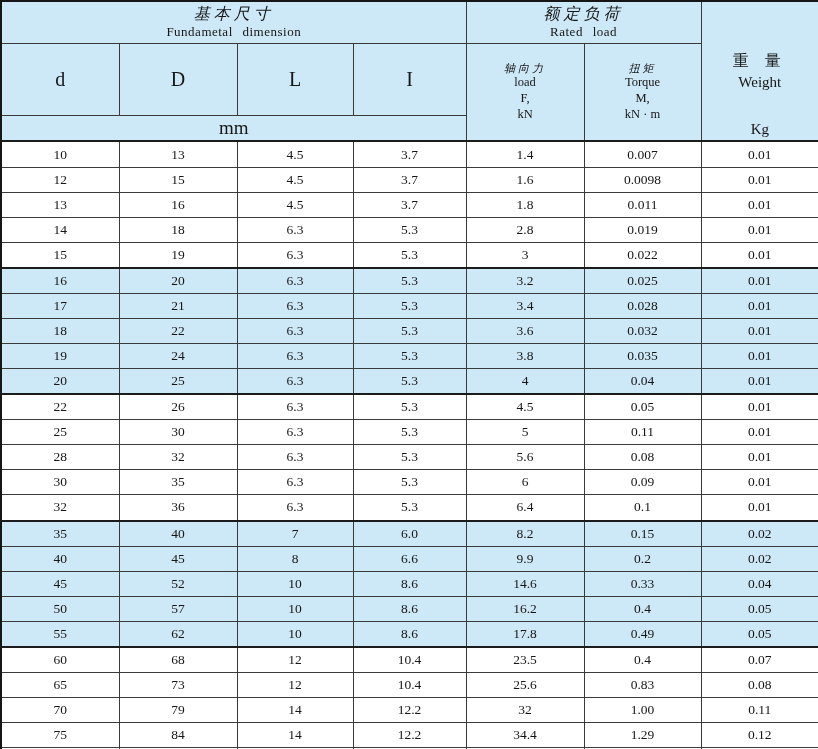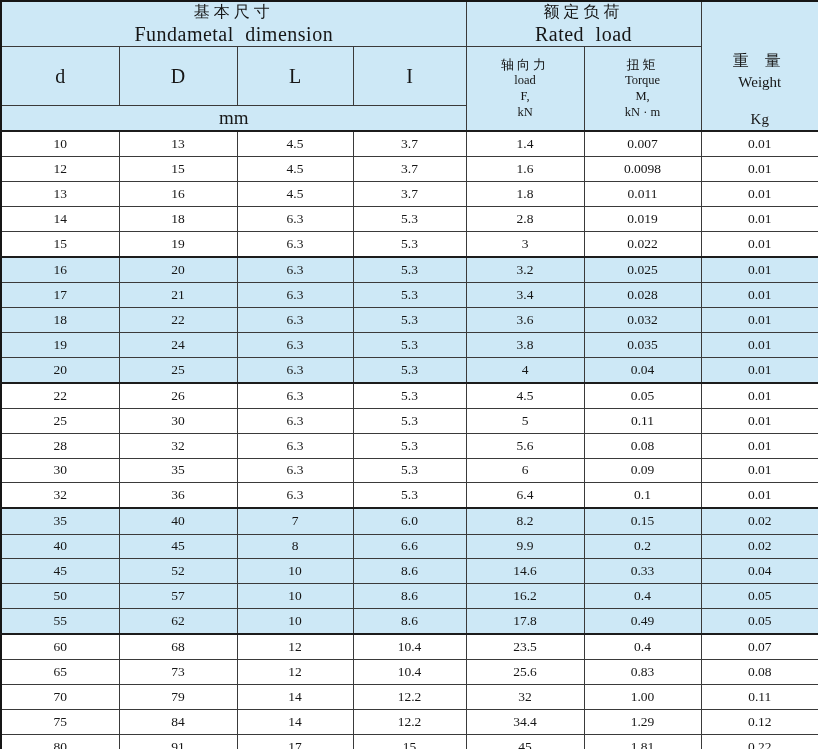--- a/index.html
+++ b/index.html
@@ -29,36 +29,37 @@
     font-weight: normal;
     text-align: center;
     vertical-align: middle;
   }
   
   thead th { background: #cde8f6; }
   .zh-main {
     font-size: 16px;
     letter-spacing: 4px;
     line-height: 1.25;
+    font-style: italic;
   }
   .en-sub {
-    font-size: 20px;
+    font-size: 13px;
     letter-spacing: 0.5px;
     word-spacing: 6px;
     line-height: 1.2;
   }
   .col-letter { font-size: 20px; }
   .unit-row th { font-size: 19px; height: 24px; }
   .row-top { height: 42px; }
   .row-cols { height: 46px; }
   .small-head { font-size: 12.5px; line-height: 1.25; }
-  .small-head .zh { letter-spacing: 3px; font-size: 13px; }
+  .small-head .zh { letter-spacing: 3px; font-size: 11px; font-style: italic; }
   .weight-head { font-size: 15px; line-height: 1.4; }
   .weight-head .zh { font-size: 16px; letter-spacing: 6px; margin-top: 48px; }
-  .weight-head .kg { margin-top: 16px; }
+  .weight-head .kg { margin-top: 26px; }
   
   tbody td {
     border-top: none;
     border-bottom: none;
     font-size: 13.5px;
     padding-right: 32px; 
   }
   tbody tr.shaded td { background: #cde8f6; }
   tbody tr.plain  td { background: #ffffff; }
   tbody tr.group-start td { border-top: 2px solid #1c1c1c; }

